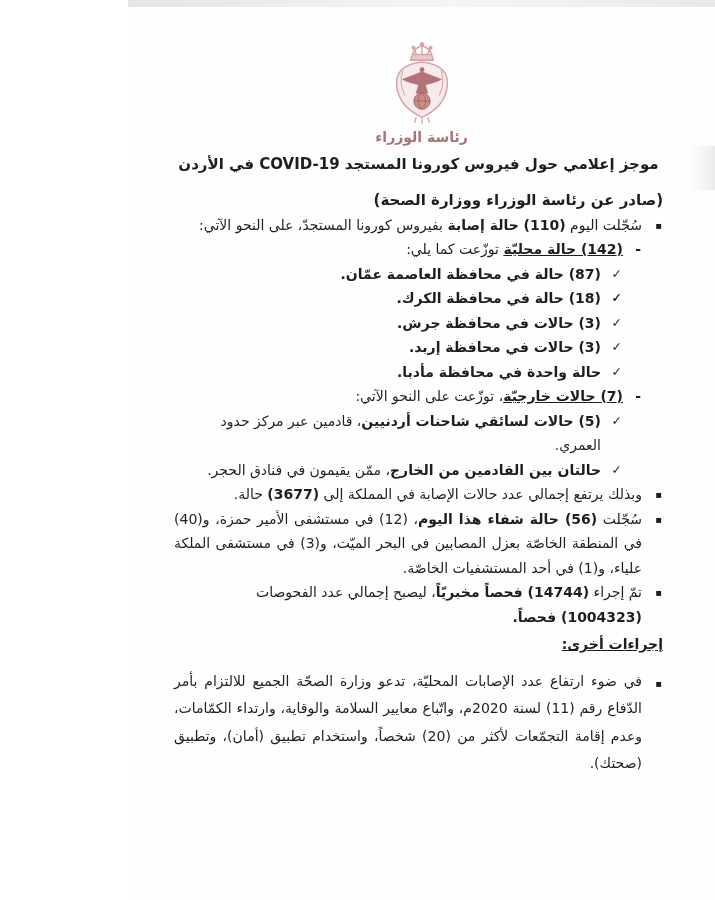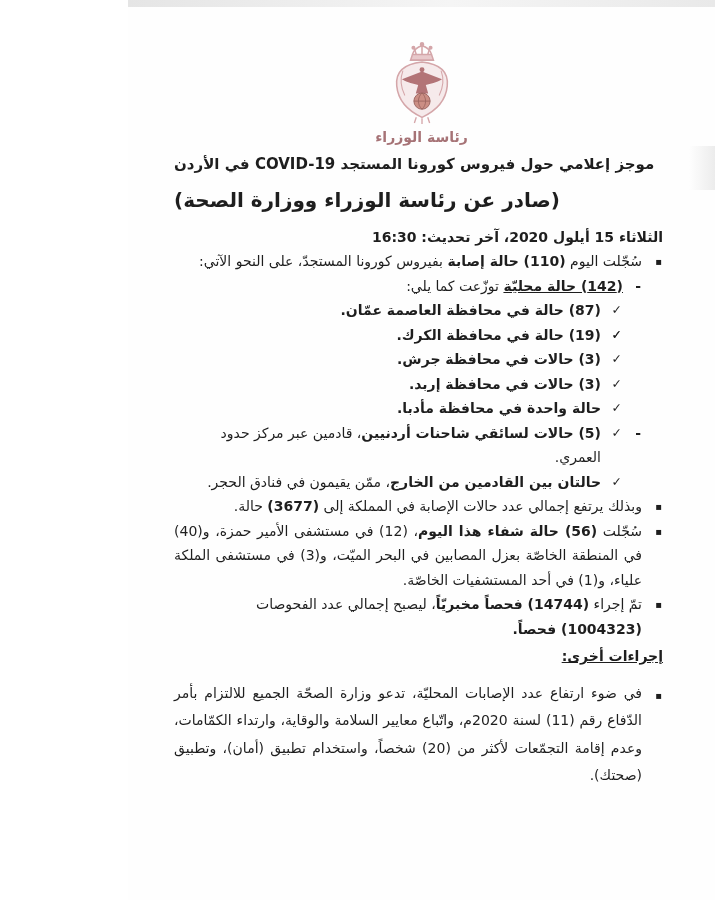--- a/index.html
+++ b/index.html
@@ -22,22 +22,22 @@
   .logo-script{
     font-size:14px;font-weight:bold;color:#9d6468;
     opacity:.9;filter:blur(.4px);margin-top:1px;direction:rtl;
   }
   
   .content{
     position:absolute;top:153px;right:52px;left:46px;
     direction:rtl;text-align:right;
     font-size:14px;line-height:24.5px;
   }
-  .title{text-align:left;font-weight:bold;font-size:15px;line-height:22px;}
-  .subtitle{text-align:left;font-weight:bold;font-size:20px;margin-top:13px;}
+  .title{text-align:center;font-weight:bold;font-size:15px;line-height:22px;}
+  .subtitle{text-align:right;font-weight:bold;font-size:15px;margin-top:13px;}
   .dateline{font-weight:bold;margin-top:12px;}
   .sec-heading{font-weight:bold;text-decoration:underline;margin-top:12px;margin-bottom:7px;}
   .sec-heading.second{margin-top:3px;margin-bottom:11px;}
   
   .li{position:relative;padding-right:21px;}
   .li .marker{position:absolute;right:1px;top:0;}
   .l1 .marker{font-size:10px;top:1px;}
   .l2{padding-right:40px;}
   .l2 .marker{right:22px;font-weight:bold;}
   .l3{padding-right:62px;font-weight:bold;}
@@ -88,21 +88,20 @@
 
       <path d="M44,79 L42,85 M50,80 L50,86 M56,79 L58,85" stroke="#cf9a9e" stroke-width="1.4"></path>
     </svg>
     <div class="logo-script">رئاسة الوزراء</div>
   </div>
 
   <div class="content">
 
     <div class="title">موجز إعلامي حول فيروس كورونا المستجد COVID-19 في الأردن</div>
     <div class="subtitle">(صادر عن رئاسة الوزراء ووزارة الصحة)</div>
-    <div class="dateline">الثلاثاء 15 أيلول 2020، آخر تحديث: 16:30</div>
 
 
     <div class="li l1">
       <span class="marker">▪</span>
       <span class="txt"><span>سُجّلت اليوم </span><b>(110) حالة إصابة</b><span> بفيروس كورونا المستجدّ، على النحو الآتي:</span></span>
     </div>
 
     <div class="li l2">
       <span class="marker">-</span>
       <span class="txt"><b class="u">(142) حالة محليّة</b><span> توزّعت كما يلي:</span></span>
@@ -110,37 +109,38 @@
 
     <div class="li l3">
       <span class="marker">✓</span>
       <span>(87) حالة في محافظة العاصمة عمّان.</span>
     </div>
     <div class="li l3">
       <span class="marker">✓</span>
     </div>
     <div class="li l3">
       <span class="marker">✓</span>
-      <span>(19) حالة في محافظة الكرك.</span>
+      <span>(18) حالة في محافظة الكرك.</span>
     </div>
     <div class="li l3">
       <span class="marker">✓</span>
       <span>(3) حالات في محافظة جرش.</span>
     </div>
     <div class="li l3">
       <span class="marker">✓</span>
       <span>(3) حالات في محافظة إربد.</span>
     </div>
     <div class="li l3">
       <span class="marker">✓</span>
       <span>حالة واحدة في محافظة مأدبا.</span>
     </div>
 
     <div class="li l2">
       <span class="marker">-</span>
+      <span class="txt"><b class="u">(7) حالات خارجيّة</b><span>، توزّعت على النحو الآتي:</span></span>
     </div>
 
     <div class="li l3">
       <span class="marker">✓</span>
       <span class="txt"><b>(5) حالات لسائقي شاحنات أردنيين</b><span style="font-weight:normal">، قادمين عبر مركز حدود العمري.</span></span>
     </div>
     <div class="li l3">
       <span class="marker">✓</span>
       <span class="txt"><b>حالتان بين القادمين من الخارج</b><span style="font-weight:normal">، ممّن يقيمون في فنادق الحجر.</span></span>
     </div>

